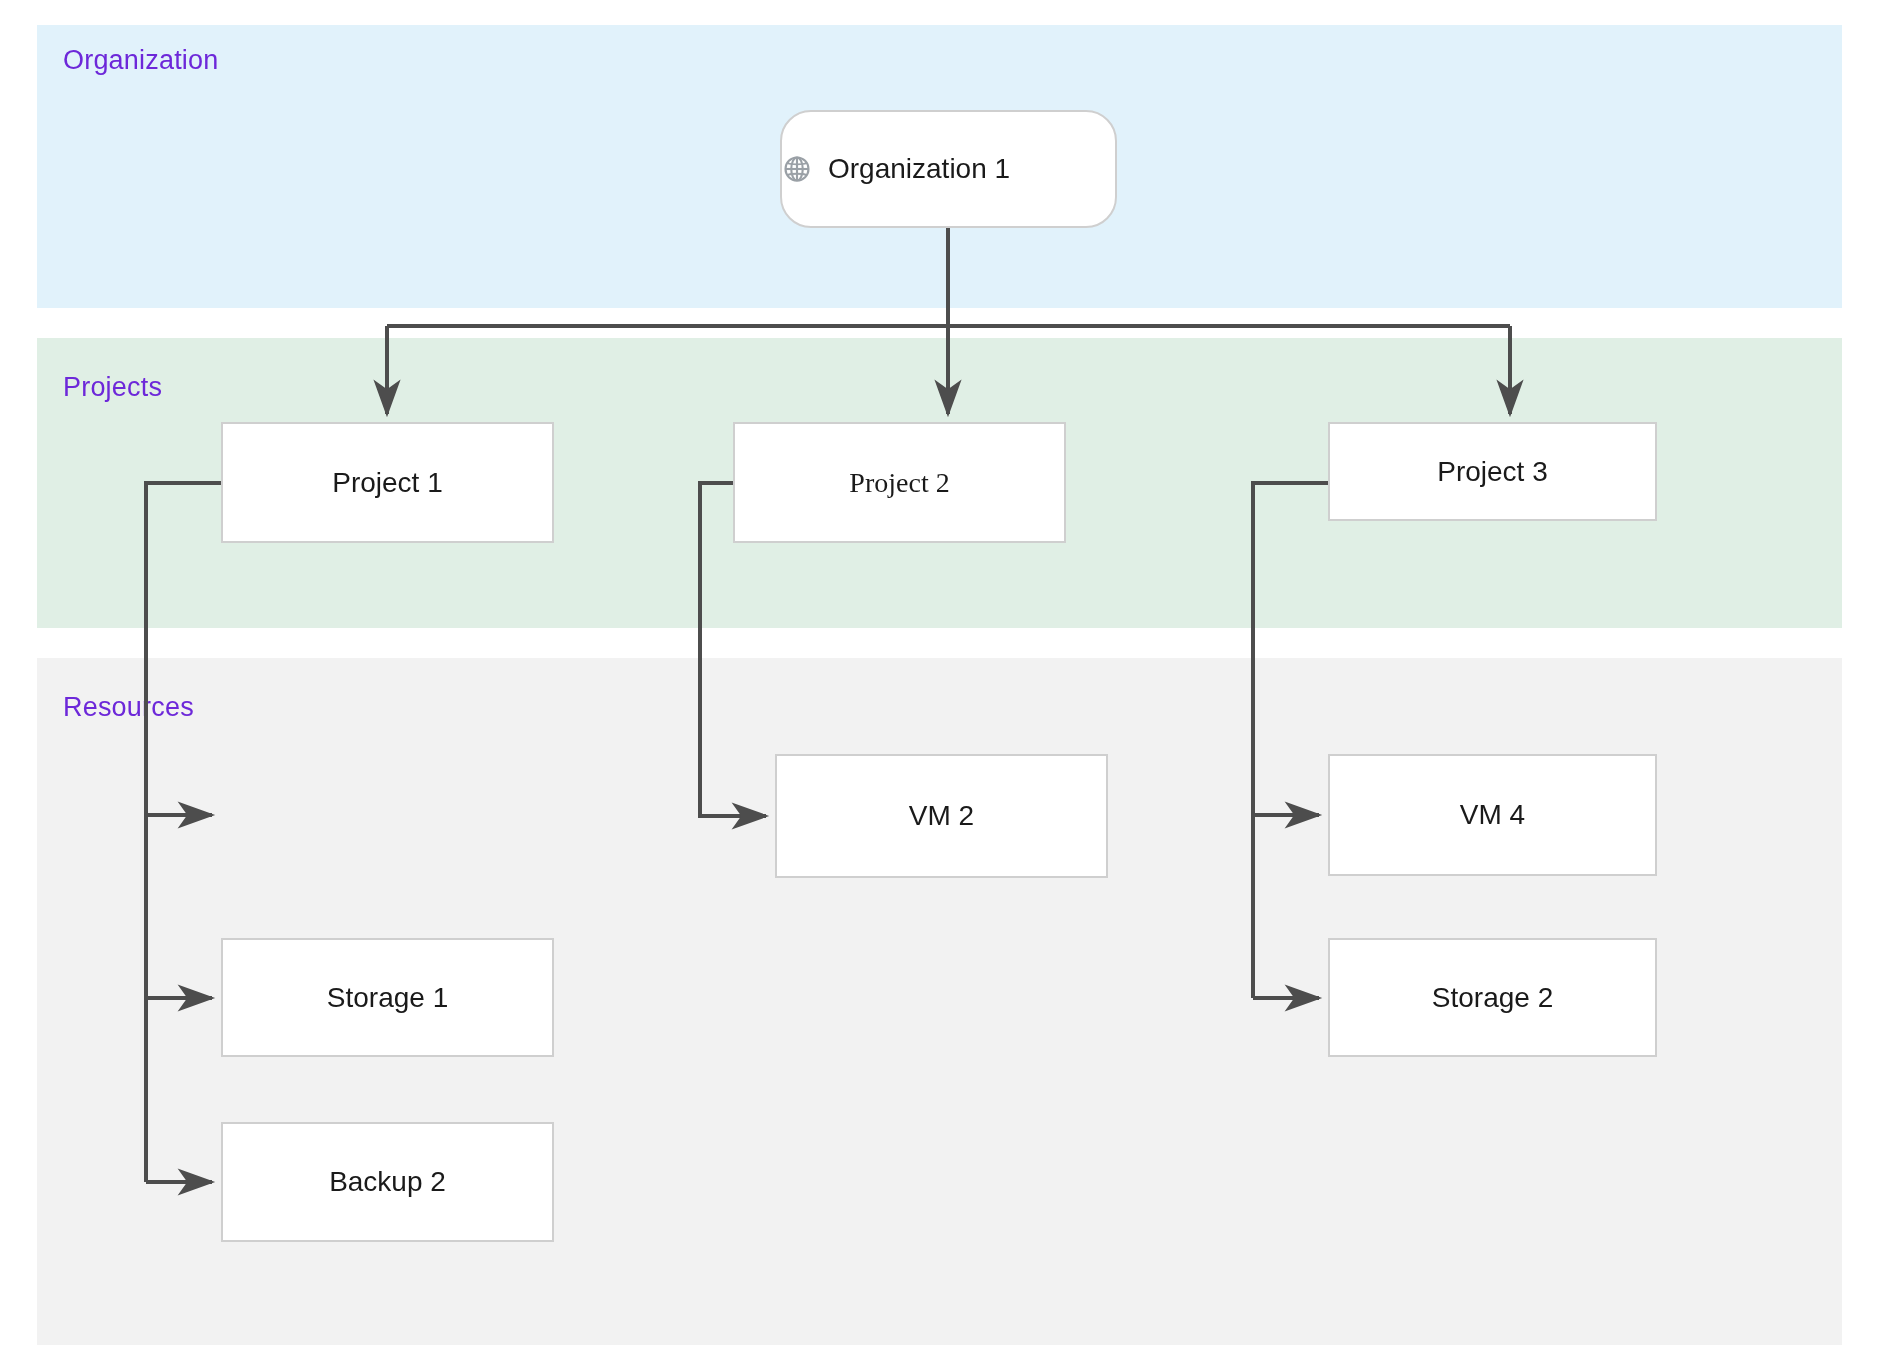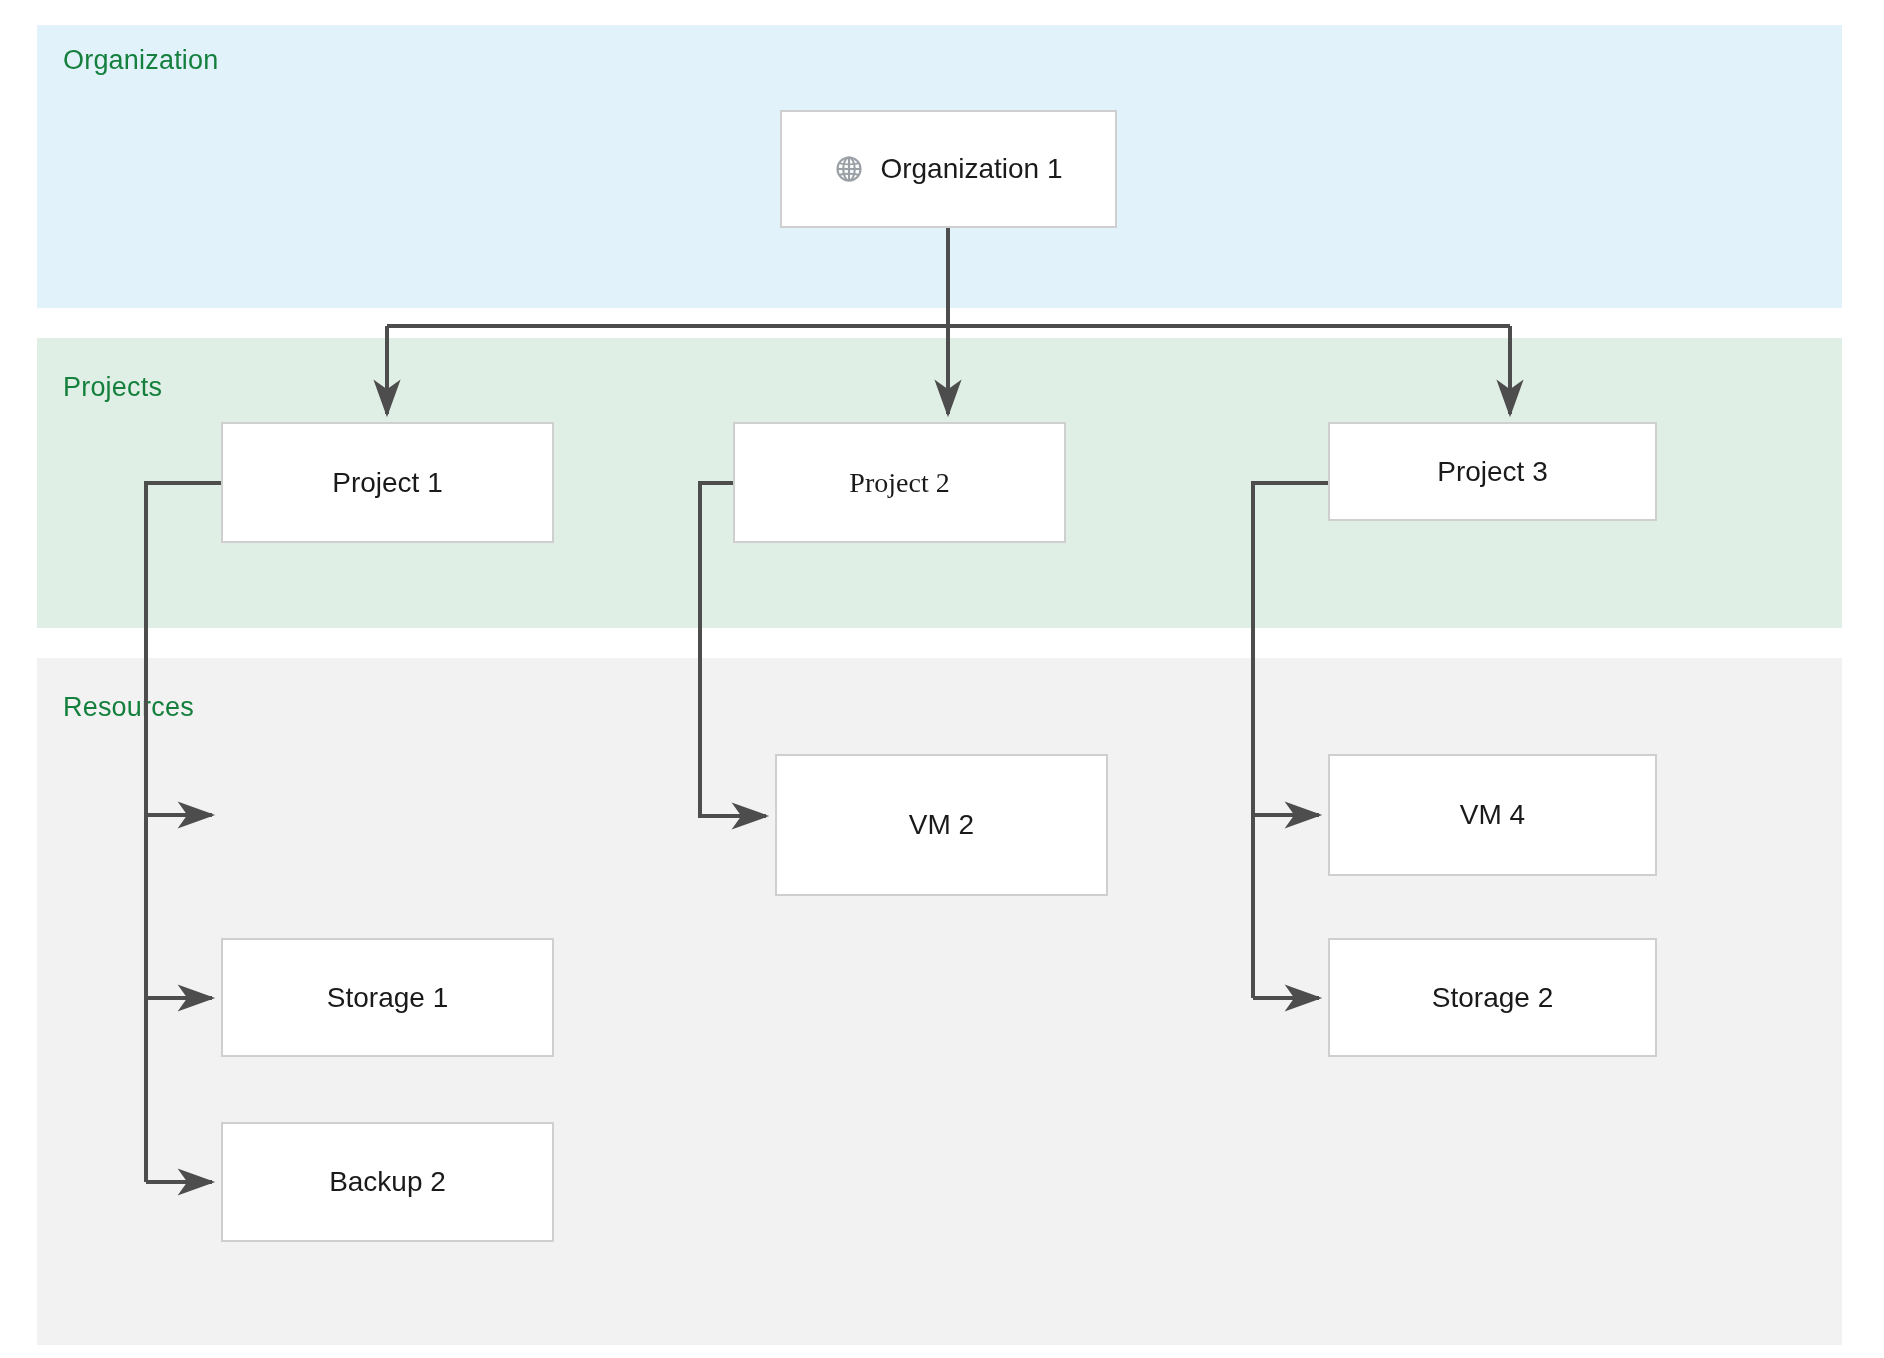--- a/index.html
+++ b/index.html
@@ -1,24 +1,24 @@
 <!DOCTYPE html>
 <html><head>
 <meta charset="utf-8">
 <style>
   html,body{margin:0;padding:0;background:#ffffff;}
   body{width:1884px;height:1358px;position:relative;overflow:hidden;
        font-family:"Liberation Sans","DejaVu Sans",sans-serif;}
   #stage{position:absolute;left:0;top:0;width:1884px;height:1358px;}
   .band{position:absolute;}
-  .band-label{position:absolute;color:#15803d;font-size:27px;letter-spacing:.2px;white-space:nowrap;}
+  .band-label{position:absolute;color:#6d28d9;font-size:27px;letter-spacing:.2px;white-space:nowrap;}
   .node{position:absolute;background:#ffffff;border:2px solid #cfcfcf;
         box-sizing:border-box;display:flex;align-items:center;justify-content:center;}
   .node-label{font-size:28px;color:#1a1a1a;white-space:nowrap;}
-  .node.with-icon{justify-content:center;}
+  .node.with-icon{justify-content:flex-start;border-radius:31px;}
   .node.with-icon .inner{display:flex;align-items:center;gap:16px;}
   .globe{width:30px;height:30px;flex:0 0 auto;display:block;}
   svg.edges{position:absolute;left:0;top:0;width:1884px;height:1358px;overflow:visible;pointer-events:none;}
 </style>
 </head>
 <body>
 
 <div id="stage">
 
   <div class="band" style="left:37px;top:25px;width:1805px;height:283px;background:#e1f2fb;"></div>
@@ -84,21 +84,21 @@
     <span class="node-label">Project 3</span>
   </div>
 
   <div class="node" style="left:221px;top:938px;width:333px;height:119px;">
     <span class="node-label">Storage 1</span>
   </div>
   <div class="node" style="left:221px;top:1122px;width:333px;height:120px;">
     <span class="node-label">Backup 2</span>
   </div>
 
-  <div class="node" style="left:775px;top:754px;width:333px;height:142px;">
+  <div class="node" style="left:775px;top:754px;width:333px;height:124px;">
     <span class="node-label">VM 2</span>
   </div>
 
   <div class="node" style="left:1328px;top:754px;width:329px;height:122px;">
     <span class="node-label">VM 4</span>
   </div>
   <div class="node" style="left:1328px;top:938px;width:329px;height:119px;">
     <span class="node-label">Storage 2</span>
   </div>
 

